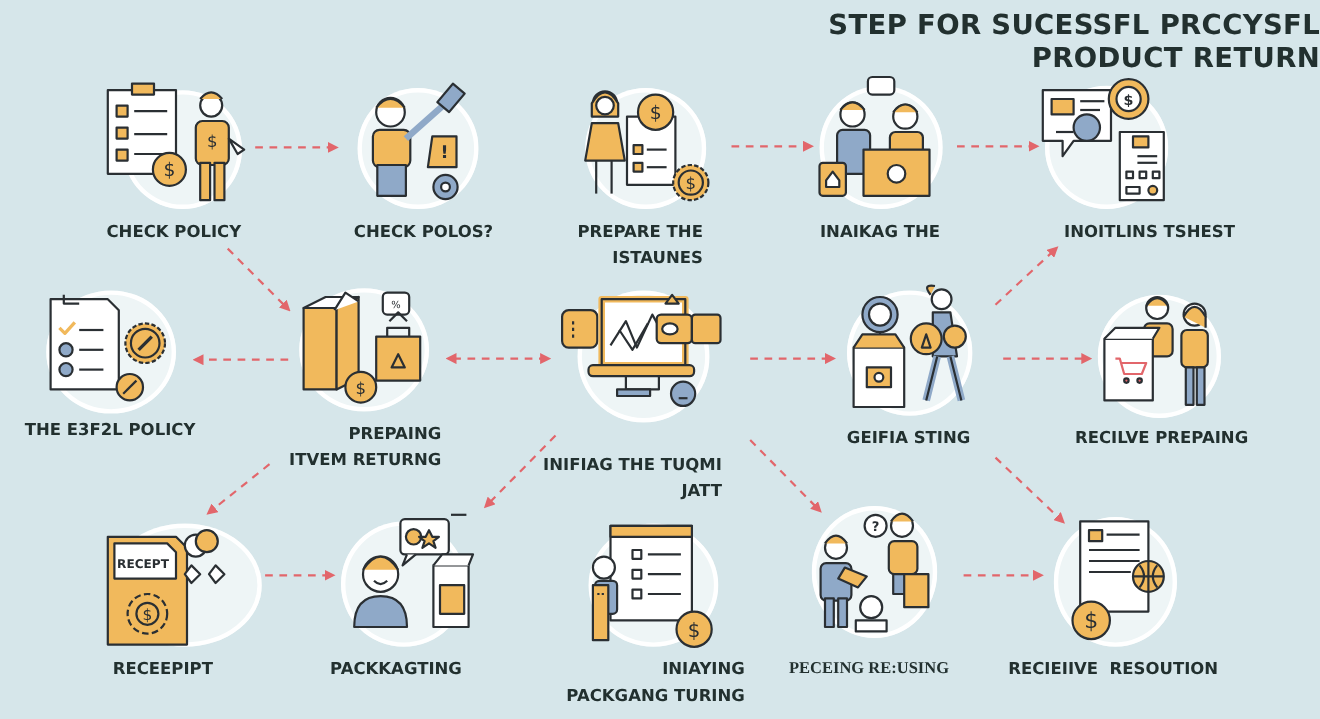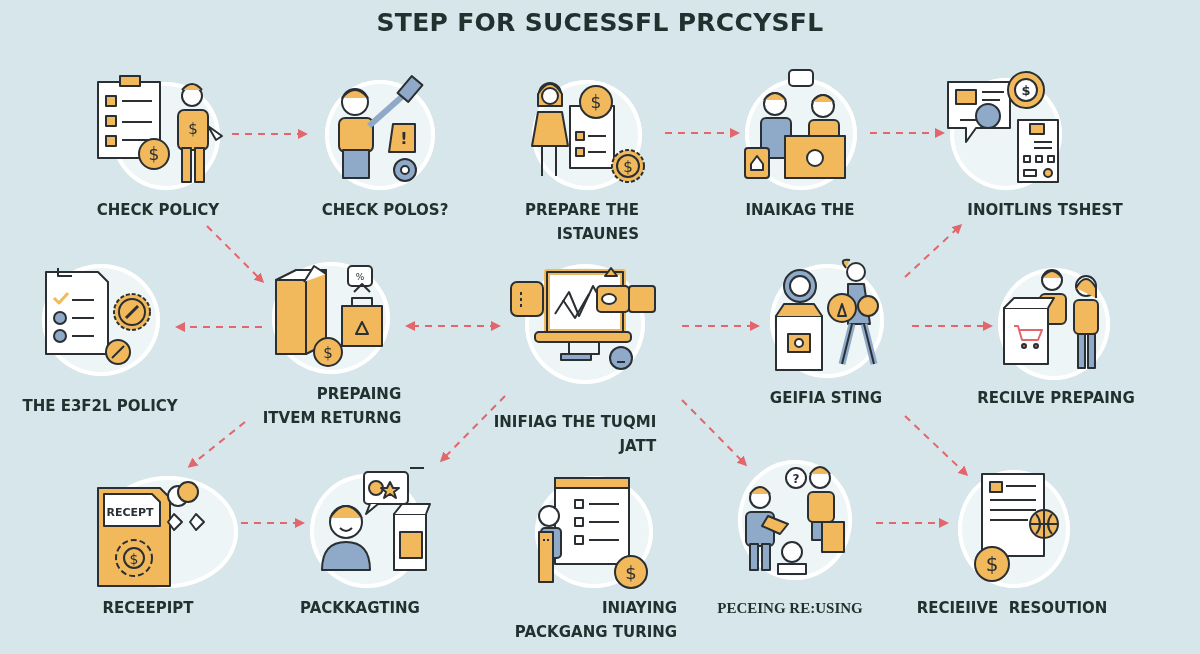--- a/index.html
+++ b/index.html
@@ -4,21 +4,21 @@
 <style>
   html, body { margin:0; padding:0; }
   body {
     width:1200px; height:654px; overflow:hidden;
     background:#d6e6ea;
     font-family:"DejaVu Sans", sans-serif;
     position:relative;
   }
   .title {
     position:absolute; left:0; top:8px; width:1200px;
-    text-align:center; color:#22302f;
+    text-align:right; color:#22302f;
     font-weight:bold; font-size:25px; line-height:30px;
     letter-spacing:0.3px;
   }
   .node { position:absolute; }
   .icon-wrap {
     position:absolute;
     border-radius:50%;
     background:#eef5f6;
     box-shadow:0 0 0 4px #ffffff inset;
   }
@@ -28,20 +28,21 @@
     font-size:15px; line-height:24px; text-align:right; white-space:nowrap;
     transform:translateX(-50%);
   }
   svg.arrows { position:absolute; left:0; top:0; }
 </style>
 </head>
 <body>
 
 <div class="title">
   <div>STEP FOR SUCESSFL PRCCYSFL</div>
+  <div>PRODUCT RETURN</div>
 </div>
 
 <svg class="arrows" width="1200" height="654">
   <defs>
     <marker id="ah" markerWidth="10" markerHeight="10" refX="7" refY="5" orient="auto" markerUnits="userSpaceOnUse">
       <path d="M0,0 L10,5 L0,10 z" fill="#e2666b"></path>
     </marker>
     <marker id="ahs" markerWidth="10" markerHeight="10" refX="3" refY="5" orient="auto-start-reverse" markerUnits="userSpaceOnUse">
       <path d="M0,0 L10,5 L0,10 z" fill="#e2666b"></path>
     </marker>
@@ -211,21 +212,21 @@
           <line x1="30" y1="54" x2="52" y2="54"></line>
           <line x1="30" y1="72" x2="52" y2="72"></line>
         <circle cx="90" cy="48" r="18" fill="#f1b95c" stroke-dasharray="4 2"></circle>
         <circle cx="90" cy="48" r="13" fill="#f1b95c"></circle>
         <path d="M84 54 l12 -12" stroke-width="3"></path>
         <circle cx="76" cy="88" r="12" fill="#f1b95c"></circle>
         <path d="M70 94 l12 -12" stroke-width="2"></path>
       </g>
     </svg>
   </div>
-  <div class="label" style="left:100px;top:378px;margin-top:16px;">
+  <div class="label" style="left:100px;top:378px;">
     <div>THE E3F2L POLICY</div>
   </div>
 </div>
 
 <div class="node">
   <div class="icon-wrap" style="left:272px;top:262px;width:118px;height:112px;">
     <svg width="118" height="112" viewBox="0 0 118 112">
       <g stroke="#2a2f33" stroke-width="2" stroke-linejoin="round">
         <path d="M4 18 l20 -10 h30 l-20 10 z" fill="#fff"></path>
         <path d="M4 18 h30 v74 h-30 z" fill="#f1b95c"></path>

